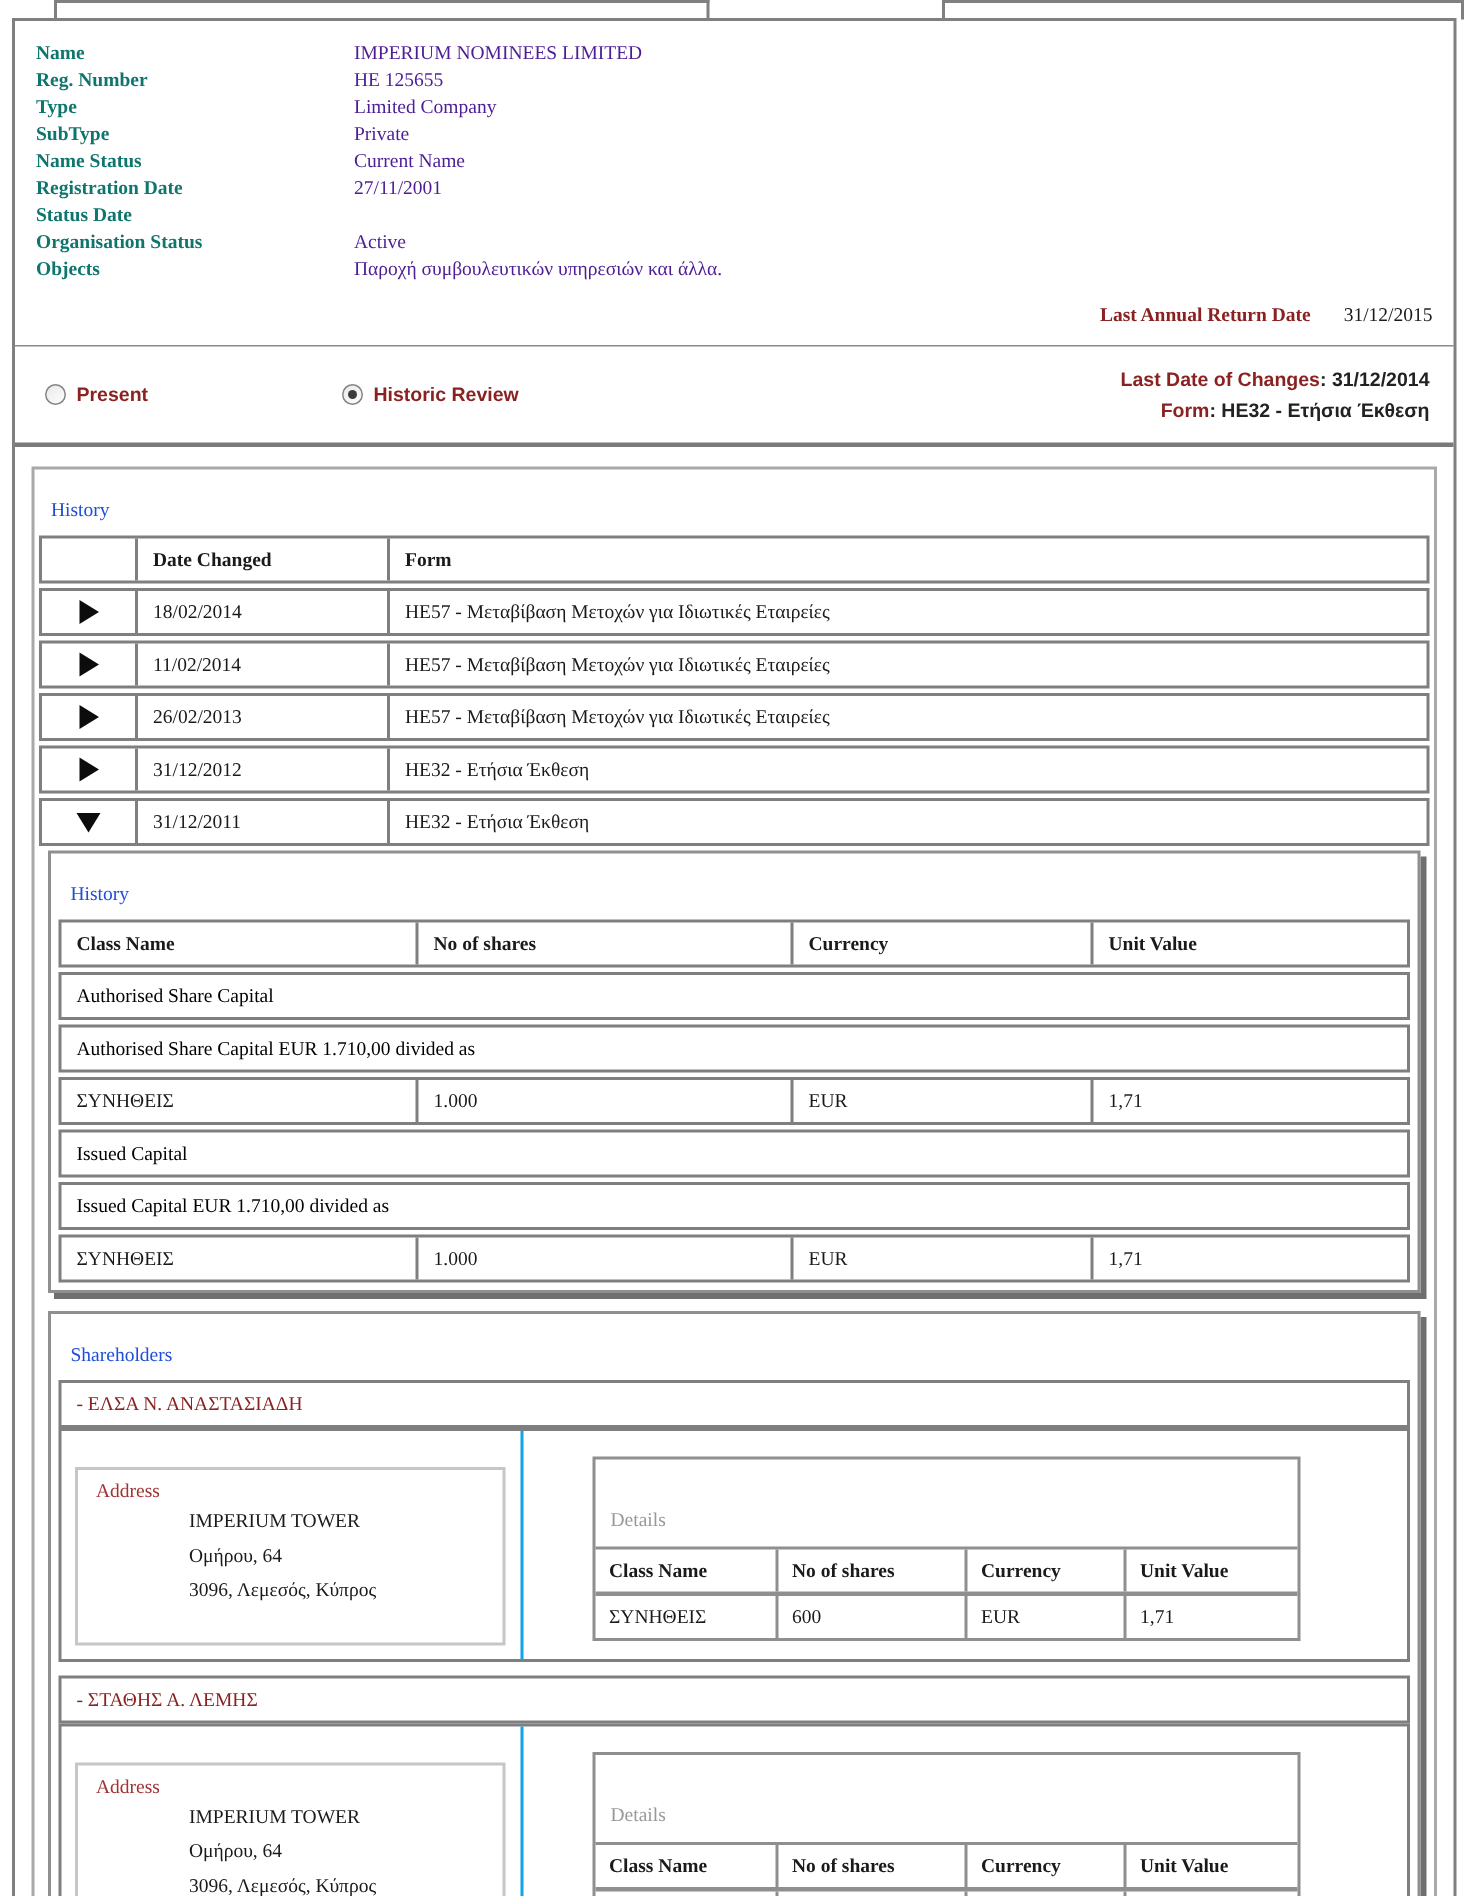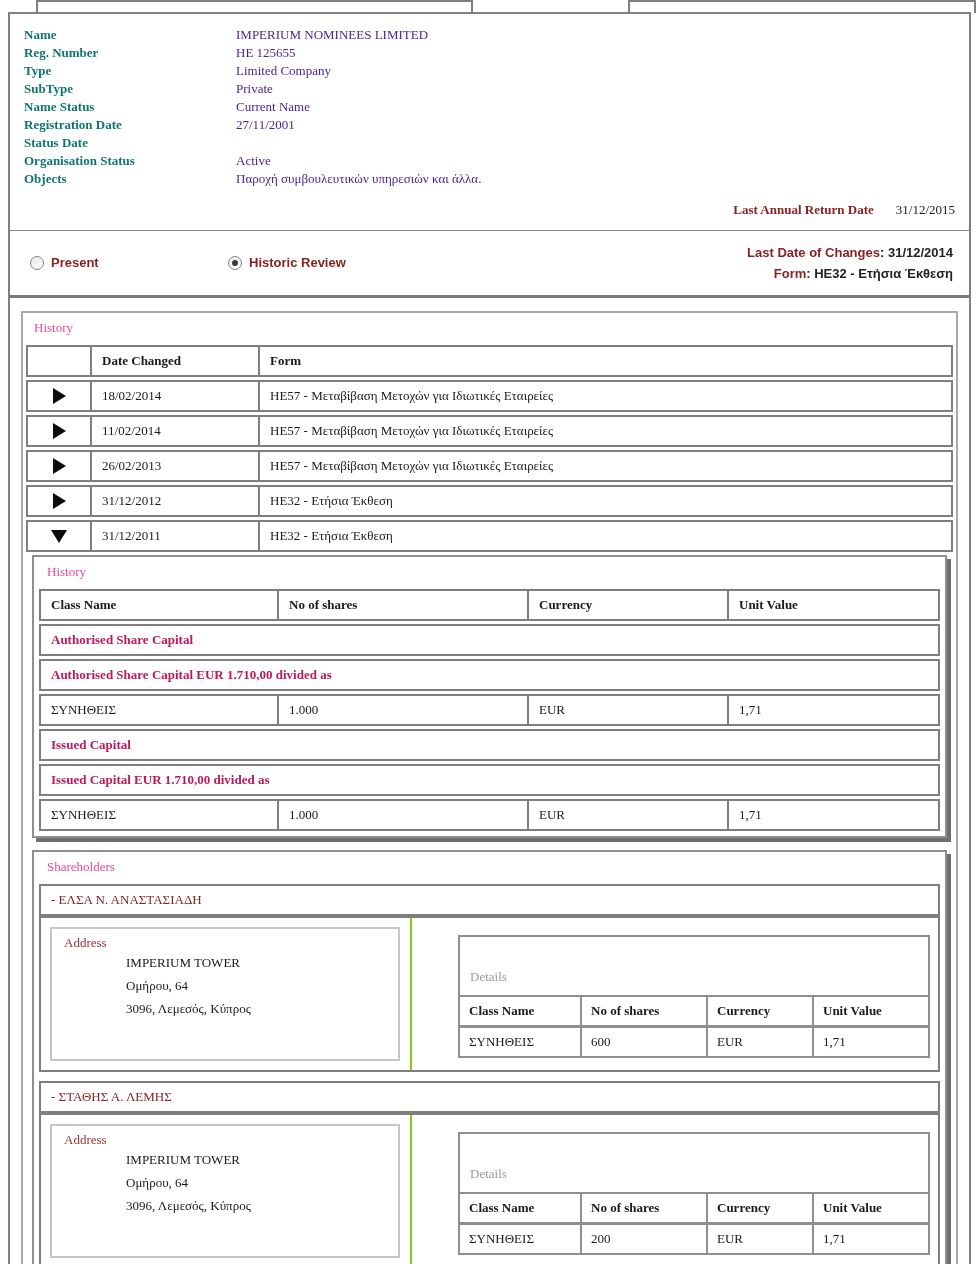--- a/index.html
+++ b/index.html
@@ -38,21 +38,21 @@
   .radio.checked::after { content: ""; position: absolute; left: 3px; top: 3px; width: 6px; height: 6px;
     border-radius: 50%; background: #3c3c3c; }
   .radio-label { font-weight: bold; color: #8b2222; font-size: 13px; }
   .changes-box { position: absolute; right: 16px; top: 11px; text-align: right; line-height: 21px;
     font-weight: bold; font-size: 13px; }
   .changes-label { color: #8b2222; }
   .changes-value { color: #222; }
 
   
   .fs { border: 2px solid #a9a9a9; background: #fff; }
-  .fs-legend { color: #ec4899; font-size: 13px; padding: 7px 0 9px 8px; }
+  .fs-legend { color: #1d4ed8; font-size: 13px; padding: 19px 0 9px 8px; }
   .history-fs { margin: 13px 11px 0 11px; padding: 0 3px 4px 3px; height: 1100px; }
 
   
   .hrow { display: flex; border: 2px solid #7f7f7f; margin-bottom: 3px; background: #fff; align-items: stretch; }
   .hcell { padding: 5px 10px; line-height: 18px; }
   .c-arrow { width: 64px; border-right: 2px solid #7f7f7f; display: flex; align-items: center;
     justify-content: center; padding: 4px 0; }
   .c-date { width: 168px; border-right: 2px solid #7f7f7f; }
   .c-form { flex: 1; }
   .hrow.header { font-weight: bold; }
@@ -65,27 +65,27 @@
   .panel { border: 2px solid #8f8f8f; box-shadow: 4px 4px 0 #6f6f6f; background: #fff;
     margin: 3px 6px 12px 6px; padding: 0 5px 5px 5px; }
 
   .scrow { display: flex; border: 2px solid #7f7f7f; margin-bottom: 3px; align-items: stretch; }
   .sc-class { width: 238px; border-right: 2px solid #7f7f7f; }
   .sc-shares { width: 250px; border-right: 2px solid #7f7f7f; }
   .sc-cur { width: 200px; border-right: 2px solid #7f7f7f; }
   .sc-unit { flex: 1; }
   .scrow.header { font-weight: bold; }
   .sc-section { border: 2px solid #7f7f7f; margin-bottom: 3px; padding: 5px 10px; line-height: 18px;
-    font-weight: bold; color: #be185d; }
+    font-weight: normal; color: #000000; }
 
   
   .sh-name { border: 2px solid #7f7f7f; margin-bottom: 0; padding: 5px 10px; line-height: 18px;
     font-weight: normal; color: #8b2222; }
   .sh-block { border: 2px solid #7f7f7f; margin-bottom: 9px; display: flex; align-items: stretch; }
-  .sh-left { width: 371px; border-right: 2px solid #84cc16; padding: 9px 10px 9px 9px; }
+  .sh-left { width: 308px; border-right: 2px solid #0ea5e9; padding: 24px 10px 9px 9px; }
   .addr-fs { border: 2px solid #c6c6c6; height: 100%; padding: 6px 8px 10px 12px; }
   .addr-legend { color: #a03333; font-size: 13px; }
   .addr-line { margin-left: 62px; line-height: 23px; }
   .addr-line:first-of-type { margin-top: 9px; }
   .sh-right { flex: 1; padding: 17px 0 12px 46px; }
   .det-fs { width: 472px; border: 2px solid #8f8f8f; }
   .det-legend { color: #999999; font-size: 13px; padding: 8px 0 10px 10px; margin-top: 24px; }
   .detrow { display: flex; border-top: 2px solid #8f8f8f; align-items: stretch; }
   .detrow + .detrow { border-top: 3px solid #8f8f8f; }
   .det-class { width: 122px; border-right: 2px solid #8f8f8f; }

